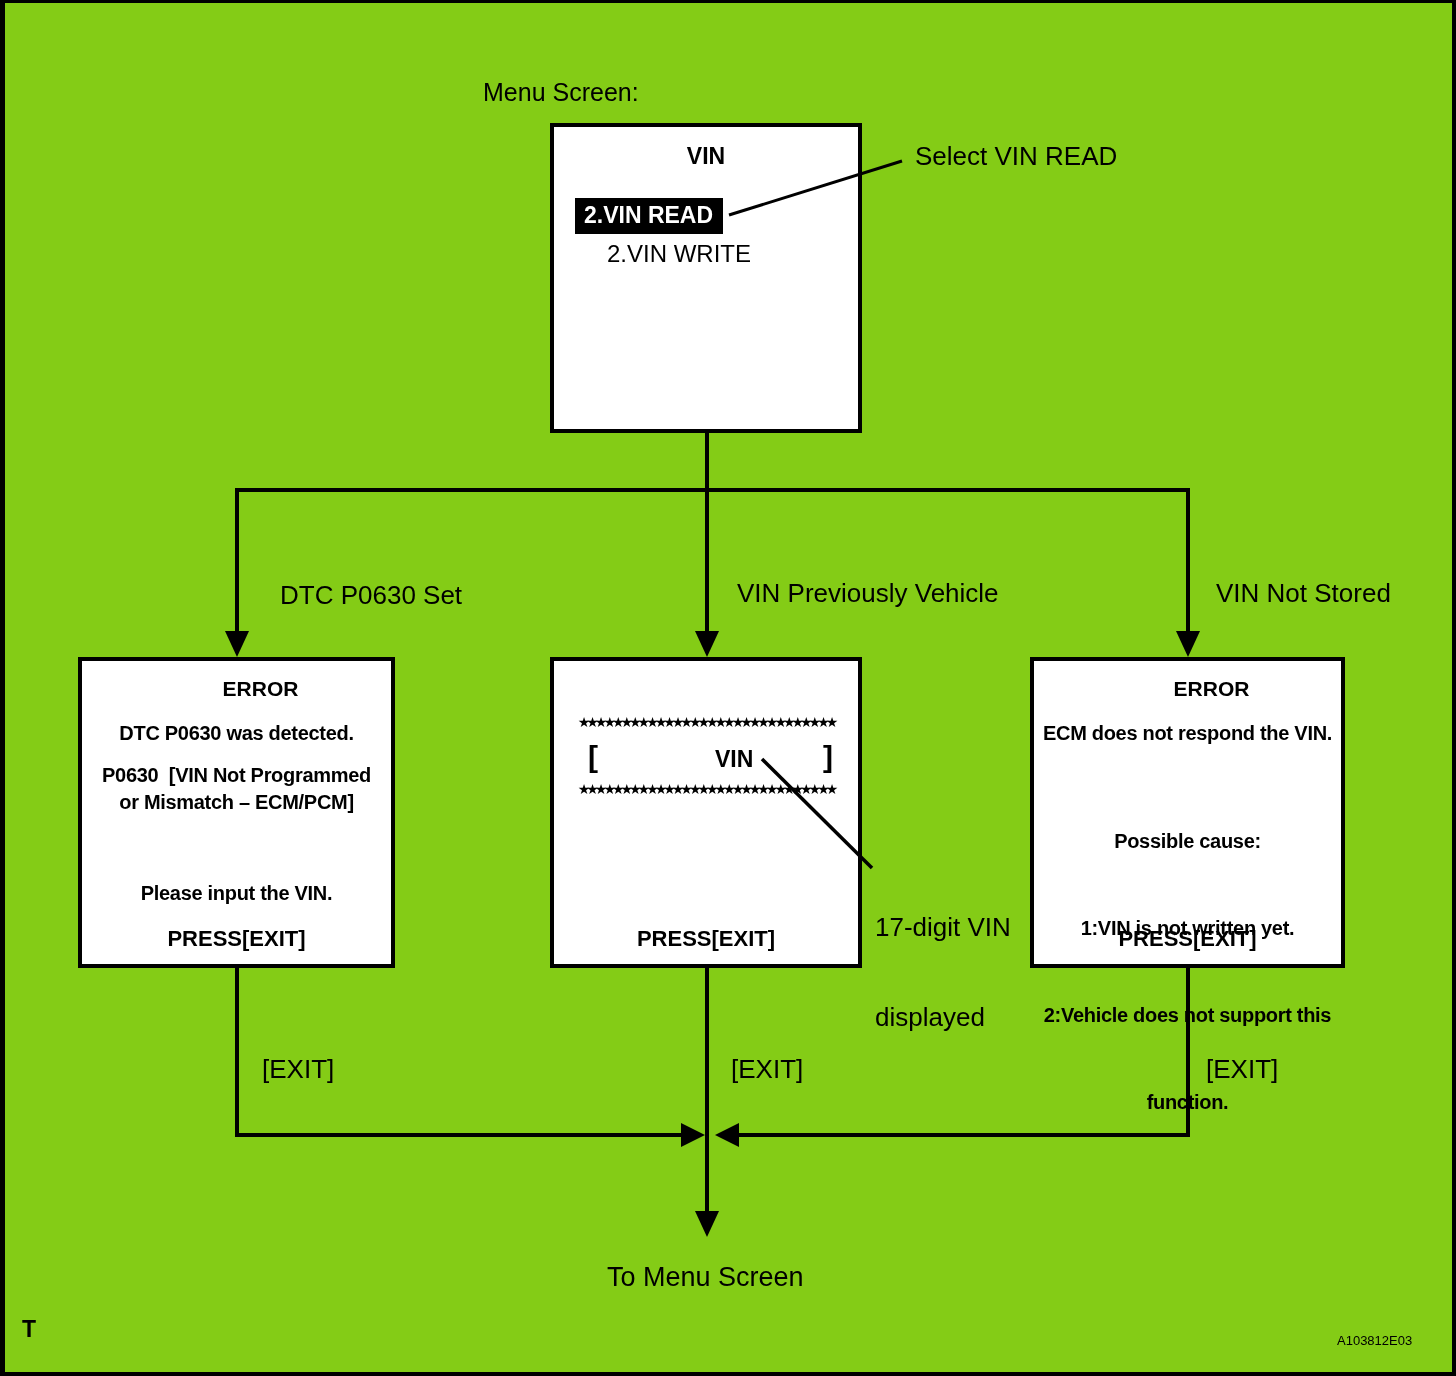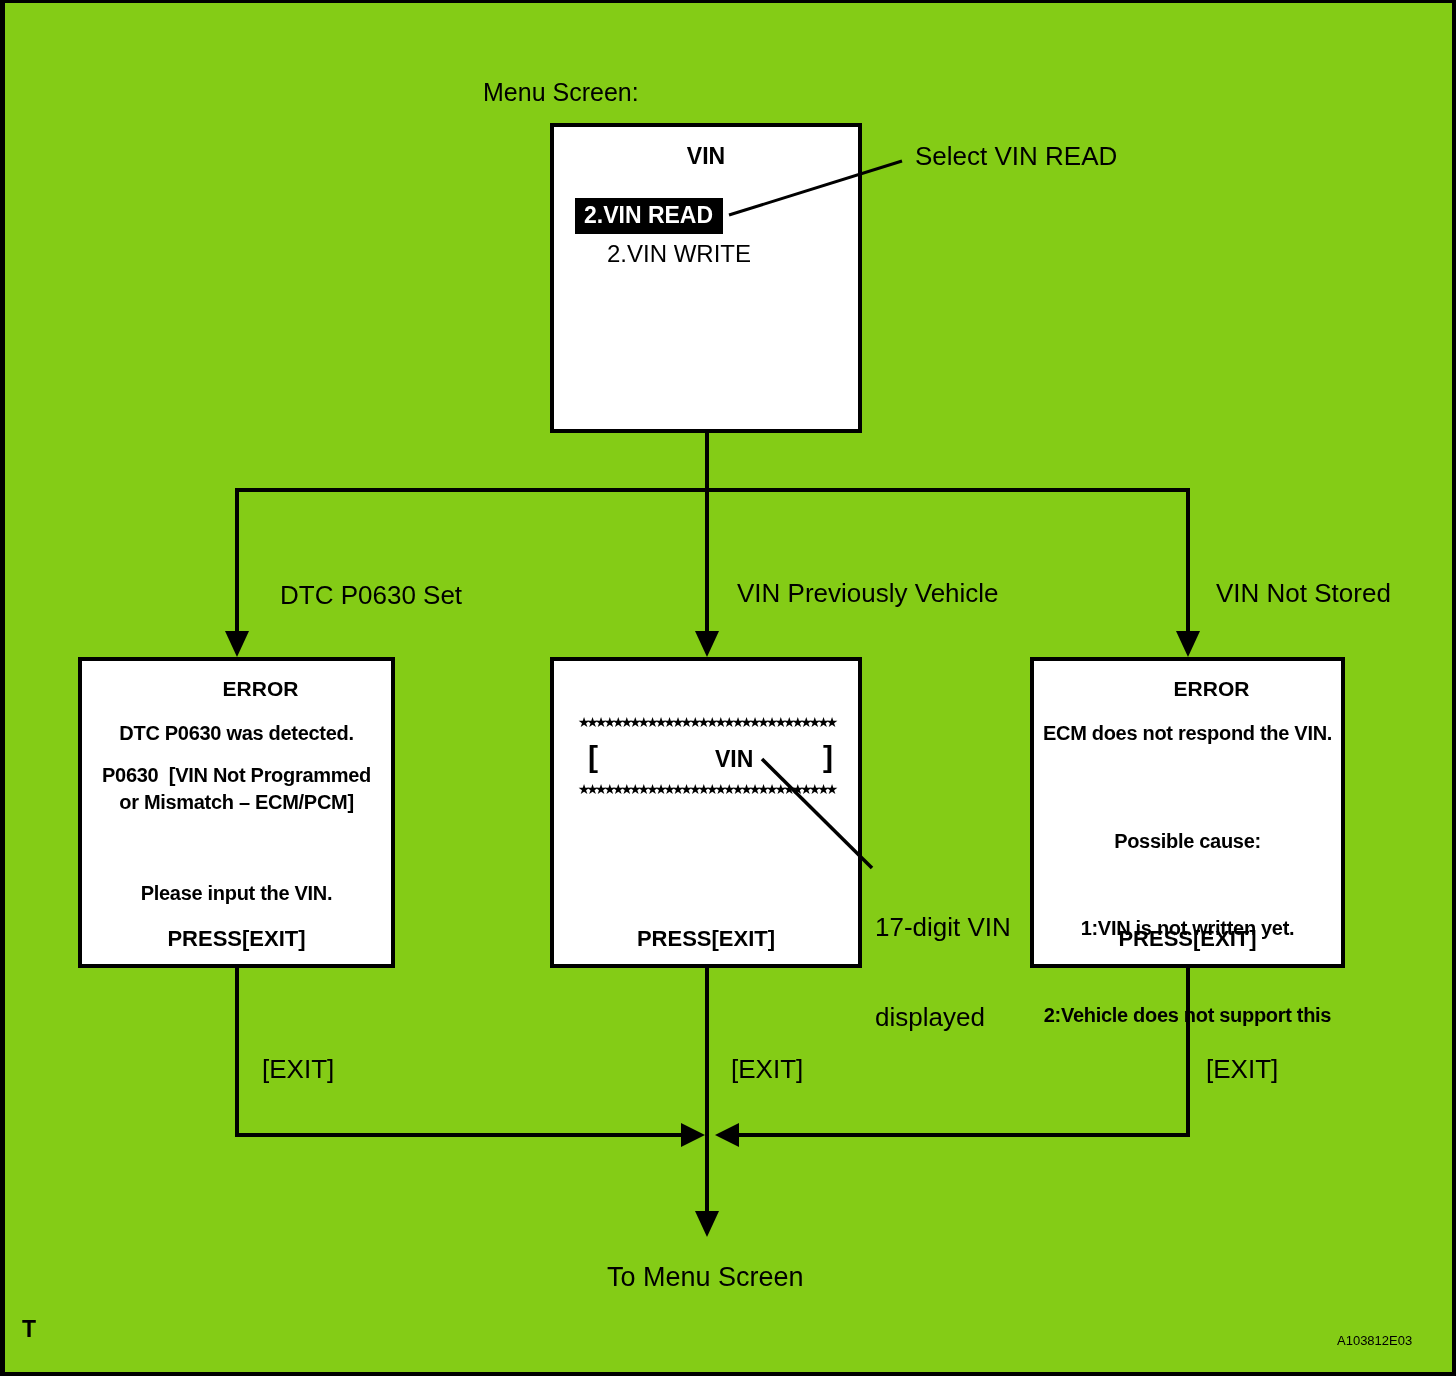--- a/index.html
+++ b/index.html
@@ -127,20 +127,21 @@
     <div>displayed</div>
   </div>
 
   <div class="screen" style="left:1030px; top:657px; width:315px; height:311px;">
     <div class="c t21" style="top:16px;">ERROR</div>
     <div class="c t20" style="top:61px;">ECM does not respond the VIN.</div>
     <div class="c t20" style="top:108px; line-height:29px;">
       <div>Possible cause:</div>
       <div>1:VIN is not written yet.</div>
       <div>2:Vehicle does not support this</div>
+      <div>function.</div>
     </div>
     <div class="c t22" style="top:265px;">PRESS[EXIT]</div>
   </div>
 
   <div class="line" style="left:235px; top:964px; width:4px; height:173px;"></div>
   <div class="line" style="left:1186px; top:964px; width:4px; height:173px;"></div>
   <div class="line" style="left:705px; top:964px; width:4px; height:249px;"></div>
   <div class="line" style="left:235px; top:1133px; width:446px; height:4px;"></div>
   <div class="line" style="left:739px; top:1133px; width:451px; height:4px;"></div>
   <div class="arr-right" style="left:681px; top:1123px;"></div>

